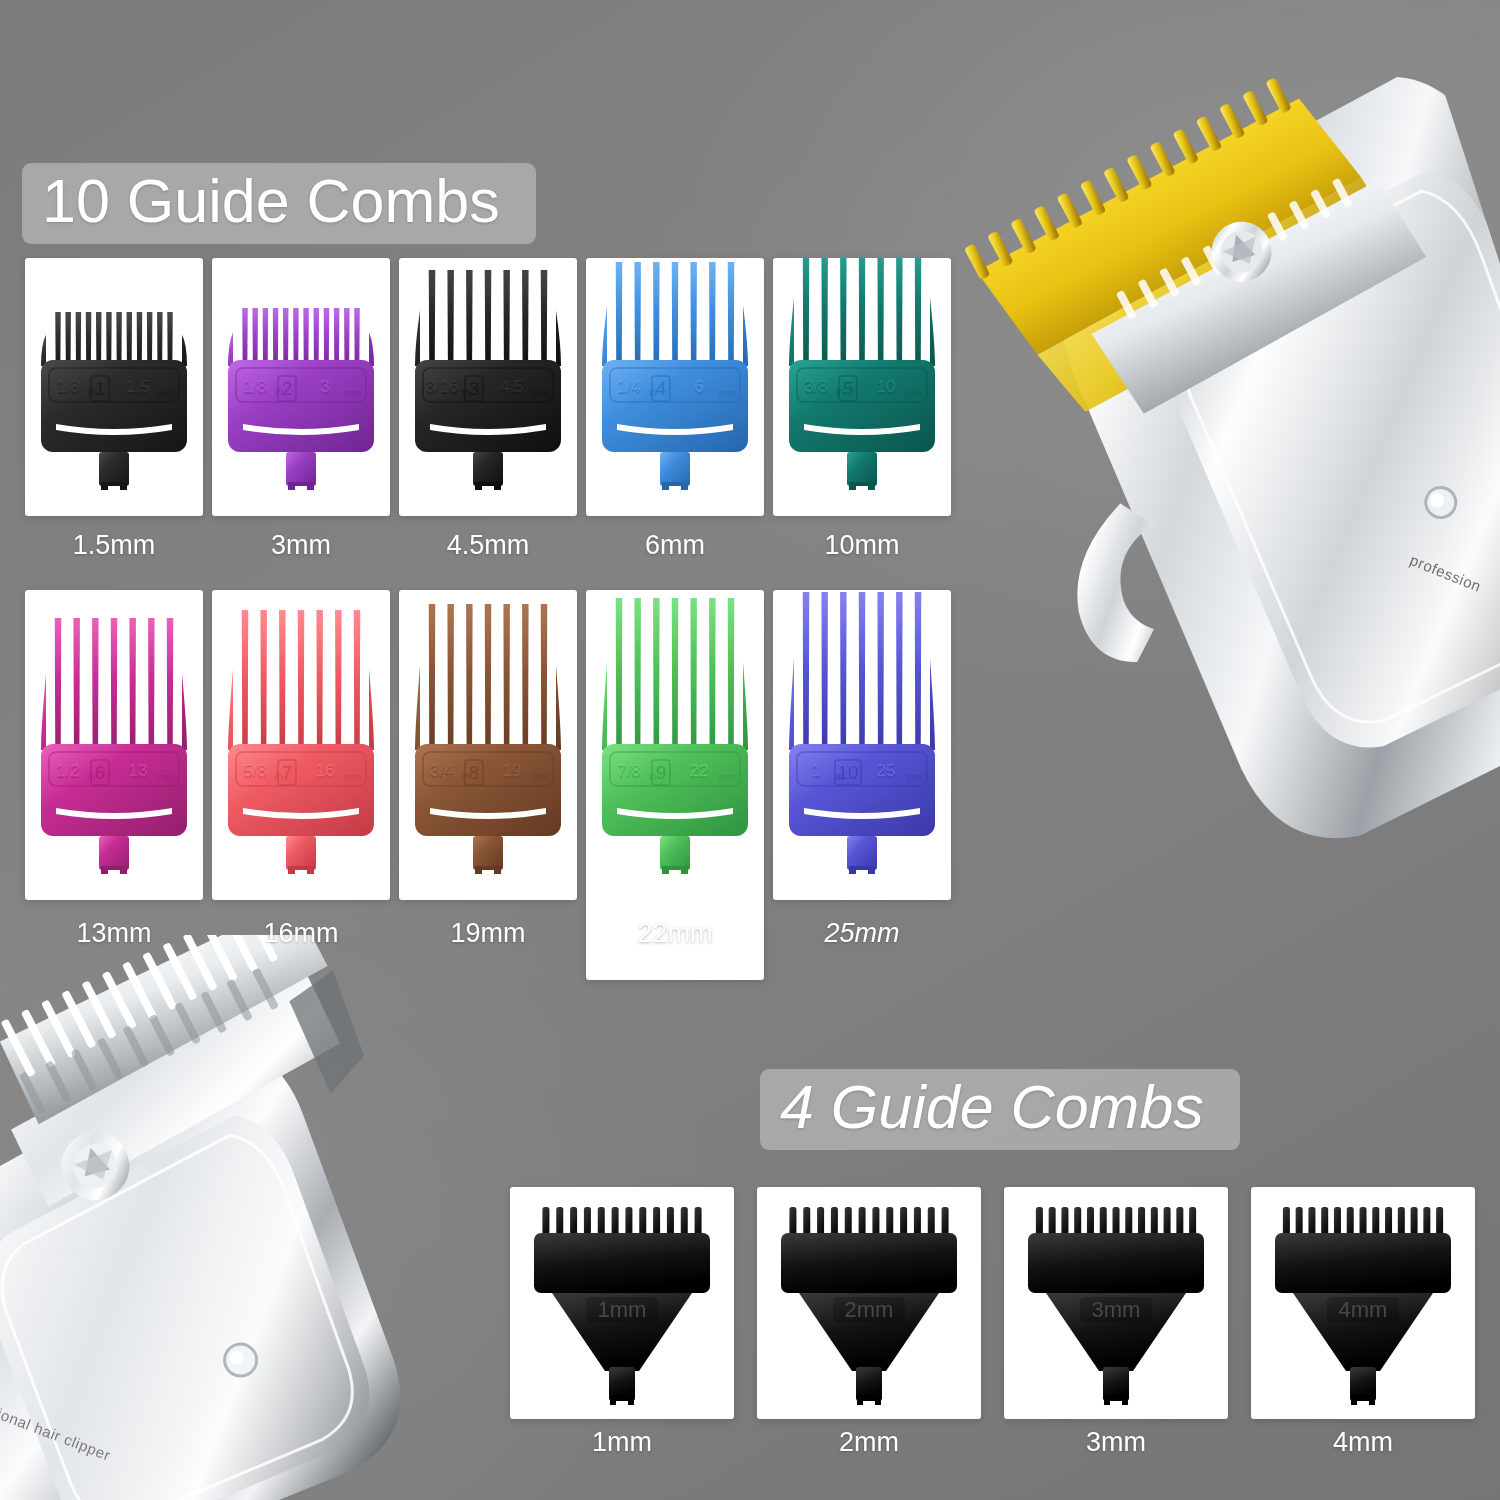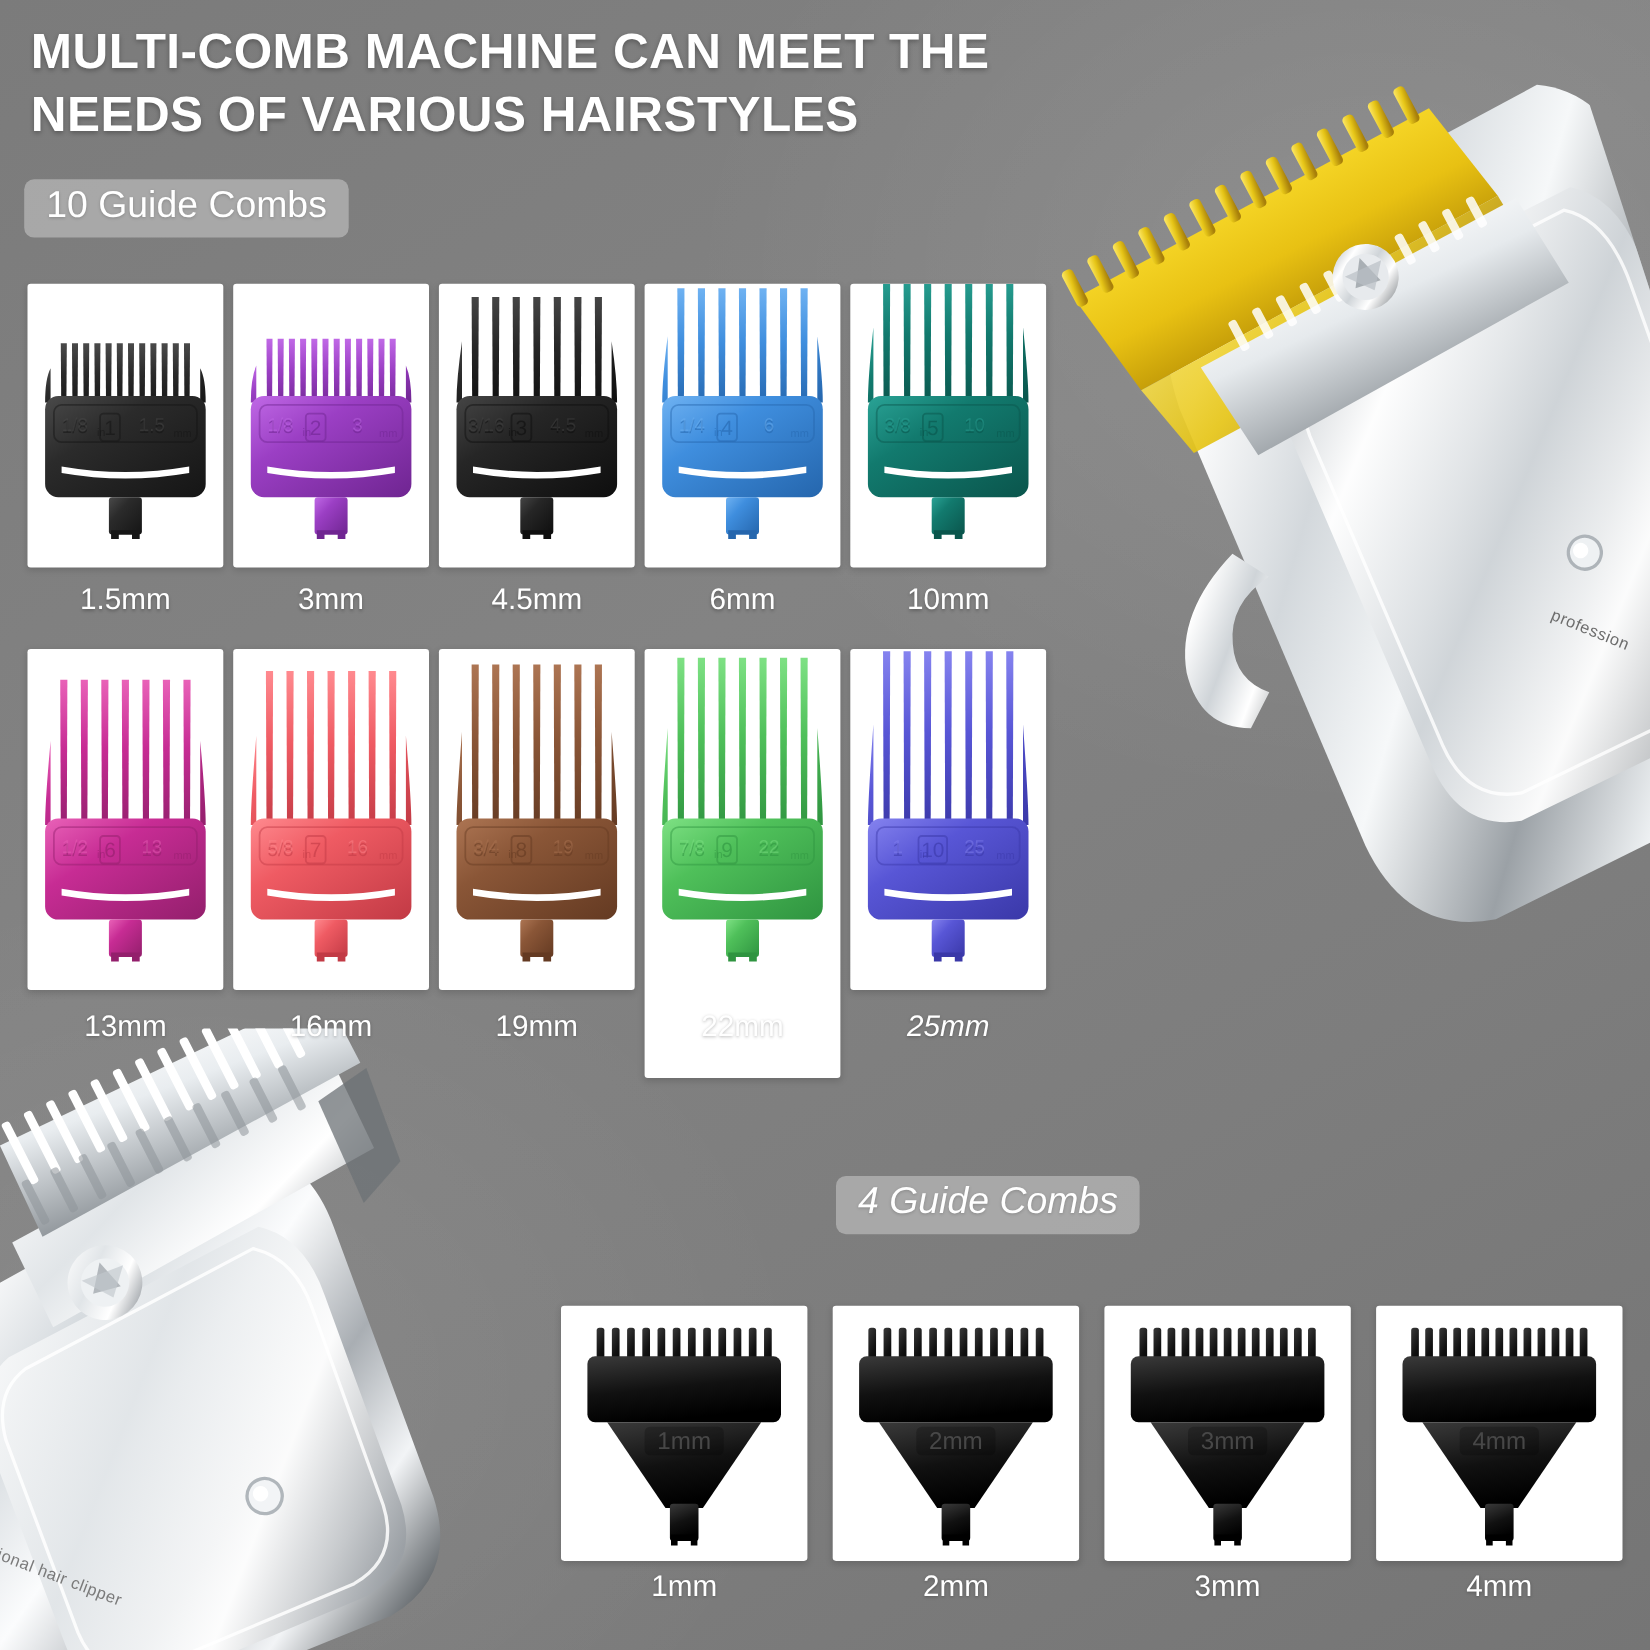--- a/index.html
+++ b/index.html
@@ -26,22 +26,22 @@
     text-shadow:0 2px 5px rgba(0,0,0,.30);
     white-space:pre-line;
   }
 
   
   .badge{
     position:absolute;
     background:rgba(175,175,175,.85);
     border-radius:9px;
     color:#fff;
-    font-size:34px;
-    padding:6px 20px 11px 20px;
+    font-size:61px;
+    padding:6px 36px 11px 20px;
     line-height:1.05;
     white-space:nowrap;
     text-shadow:0 1px 3px rgba(0,0,0,.20);
   }
   #badge10{left:22px;top:163px;}
   #badge4 {left:760px;top:1069px;font-style:italic;}
 
   
   .card{
     position:absolute;background:#fff;border-radius:3px;
@@ -242,22 +242,20 @@
           <path d="M212 198 L252 194 L236 220 Z" fill="#c2c8cc" opacity=".65"></path>
         </g>
 
         <circle cx="322" cy="430" r="16" fill="#f2f4f6" stroke="#b0b6bb" stroke-width="3"></circle>
         <circle cx="319" cy="427" r="7" fill="#ffffff"></circle>
       </g>
     </svg>
   </div>
   <div class="brandtext" id="brandBottom">ssional hair clipper</div>
 
-  <div class="headline">MULTI-COMB MACHINE CAN MEET THE
-NEEDS OF VARIOUS HAIRSTYLES</div>
 
   <div class="badge" id="badge10">10 Guide Combs</div>
   <div class="badge" id="badge4">4 Guide Combs</div>
 
   <div id="combLayer">
       <div class="card" style="left: 25px; top: 258px; width: 178px; height: 258px;">
         <div class="comb">
   <svg width="178" height="258" viewBox="0 0 178 258" xmlns="http://www.w3.org/2000/svg">
     <defs>
       <linearGradient id="g1" x1="0" y1="0" x2="0" y2="1">

